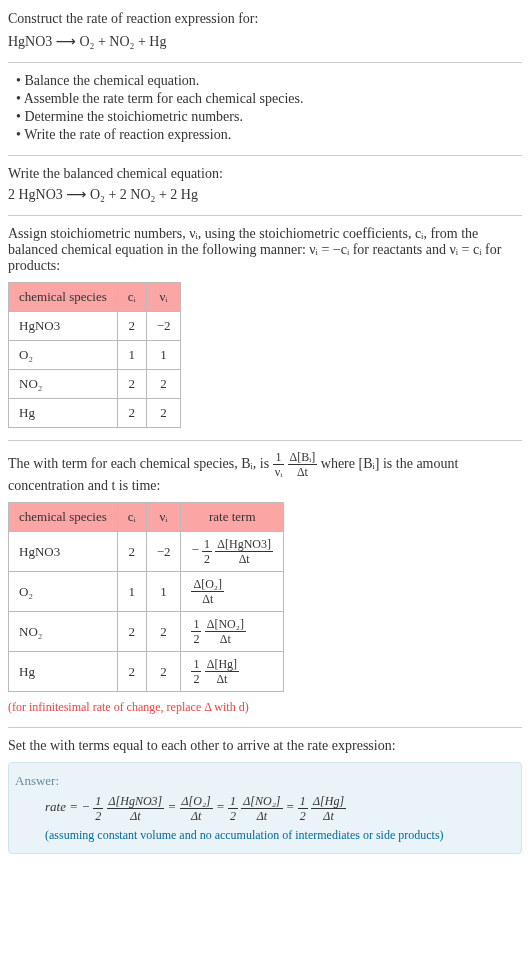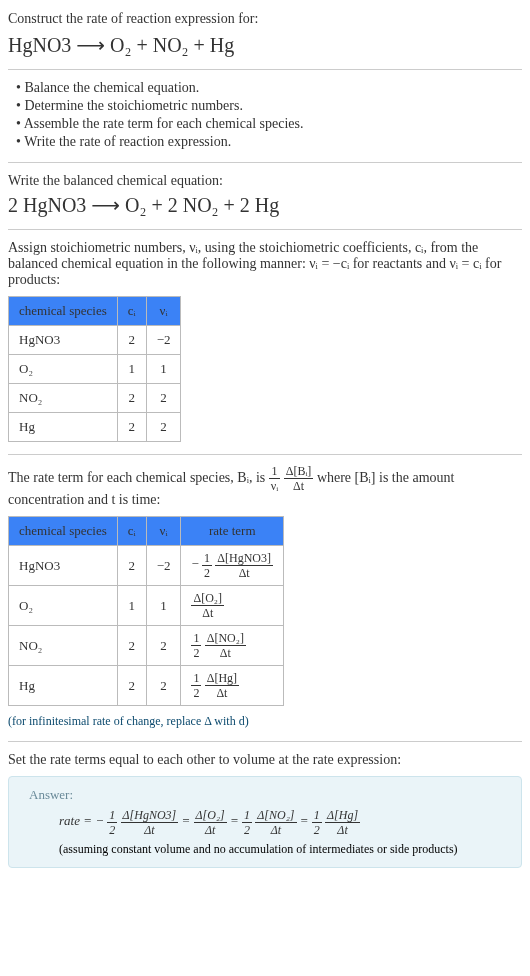--- a/index.html
+++ b/index.html
@@ -16,21 +16,21 @@
       padding: 8px;
     }
     .section {
       margin-bottom: 12px;
     }
     .prompt-line {
       font-size: 14px;
       line-height: 1.5;
     }
     .equation {
-      font-size: 20px;
+      font-size: 14px;
       margin: 4px 0;
     }
     hr.divider {
       border: none;
       border-top: 1px solid #ccc;
       margin: 10px 0;
     }
     .plan-title {
       margin-bottom: 2px;
     }
@@ -43,21 +43,21 @@
       font-size: 13px;
     }
     td, th {
       border: 1px solid #bbb;
       padding: 6px 10px;
       text-align: left;
       vertical-align: middle;
     }
     th {
       font-weight: normal;
-      background: #3b82f6;
+      background: #fca5a5;
     }
     .frac {
       display: inline-block;
       text-align: center;
       vertical-align: middle;
       font-size: 12px;
       line-height: 1;
     }
     .frac .num {
       display: block;
@@ -65,43 +65,43 @@
       padding: 0 2px 1px 2px;
     }
     .frac .den {
       display: block;
       padding: 1px 2px 0 2px;
     }
     .italic {
     }
     .note {
       font-size: 12px;
-      color: #0c4a6e;
+      color: #ef4444;
       margin-top: 4px;
     }
     .answer-box {
       background: #eaf4f8;
       border: 1px solid #cde4ec;
       border-radius: 4px;
-      padding: 10px 20px;
+      padding: 10px 6px;
       margin-top: 8px;
     }
     .answer-label {
       color: #6a8a99;
       font-size: 13px;
       margin-bottom: 6px;
     }
     .answer-content {
       margin-left: 30px;
       font-size: 13px;
       font-style: italic;
     }
     .answer-assume {
       font-size: 12px;
-      color: #000000;
+      color: #0369a1;
       margin-top: 6px;
       margin-left: 30px;
     }
     .text-center {
       text-align: center;
     }
     .nowr {
       white-space: nowrap;
     }
   </style>
@@ -110,22 +110,22 @@
 
 <div class="section">
   <div class="prompt-line">Construct the rate of reaction expression for:</div>
   <div class="equation">HgNO3  ⟶  O₂ + NO₂ + Hg</div>
 </div>
 
 <hr class="divider">
 
 <div class="section">
   <div class="plan-item">• Balance the chemical equation.</div>
+  <div class="plan-item">• Assemble the rate term for each chemical species.</div>
   <div class="plan-item">• Determine the stoichiometric numbers.</div>
-  <div class="plan-item">• Assemble the rate term for each chemical species.</div>
   <div class="plan-item">• Write the rate of reaction expression.</div>
 </div>
 
 <hr class="divider">
 
 <div class="section">
   <div>Write the balanced chemical equation:</div>
   <div class="equation">2 HgNO3  ⟶  O₂ + 2 NO₂ + 2 Hg</div>
 </div>
 
@@ -163,21 +163,21 @@
       <td class="text-center">2</td>
     </tr>
   </tbody>
     </table>
 </div>
 
 <hr class="divider">
 
 <div class="section">
   <div>
-    <span>The rate term for each chemical species, Bᵢ, is </span>
+    <span>The with term for each chemical species, Bᵢ, is </span>
     <span class="frac"><span class="num">1</span><span class="den italic">νᵢ</span></span>
     <span class="frac"><span class="num">Δ[Bᵢ]</span><span class="den">Δt</span></span>
     <span> where [Bᵢ] is the amount concentration and </span><span class="italic">t</span><span> is time:</span>
   </div>
 
   <table>
     <tbody>
         <tr>
       <th>chemical species</th>
       <th class="italic text-center">cᵢ</th>
@@ -221,21 +221,21 @@
       </td>
     </tr>
   </tbody>
     </table>
   <div class="note">(for infinitesimal rate of change, replace Δ with d)</div>
 </div>
 
 <hr class="divider">
 
 <div class="section">
-  <div>Set the rate terms equal to each other to volume at the rate expression:</div>
+  <div>Set the with terms equal to each other to arrive at the rate expression:</div>
   <div class="answer-box">
     <div class="answer-label">Answer:</div>
     <div class="answer-content nowr">
       <span>rate = </span>
       <span>−</span>
       <span class="frac"><span class="num">1</span><span class="den">2</span></span>
       <span class="frac"><span class="num">Δ[HgNO3]</span><span class="den">Δt</span></span>
       <span> = </span>
       <span class="frac"><span class="num">Δ[O₂]</span><span class="den">Δt</span></span>
       <span> = </span>

